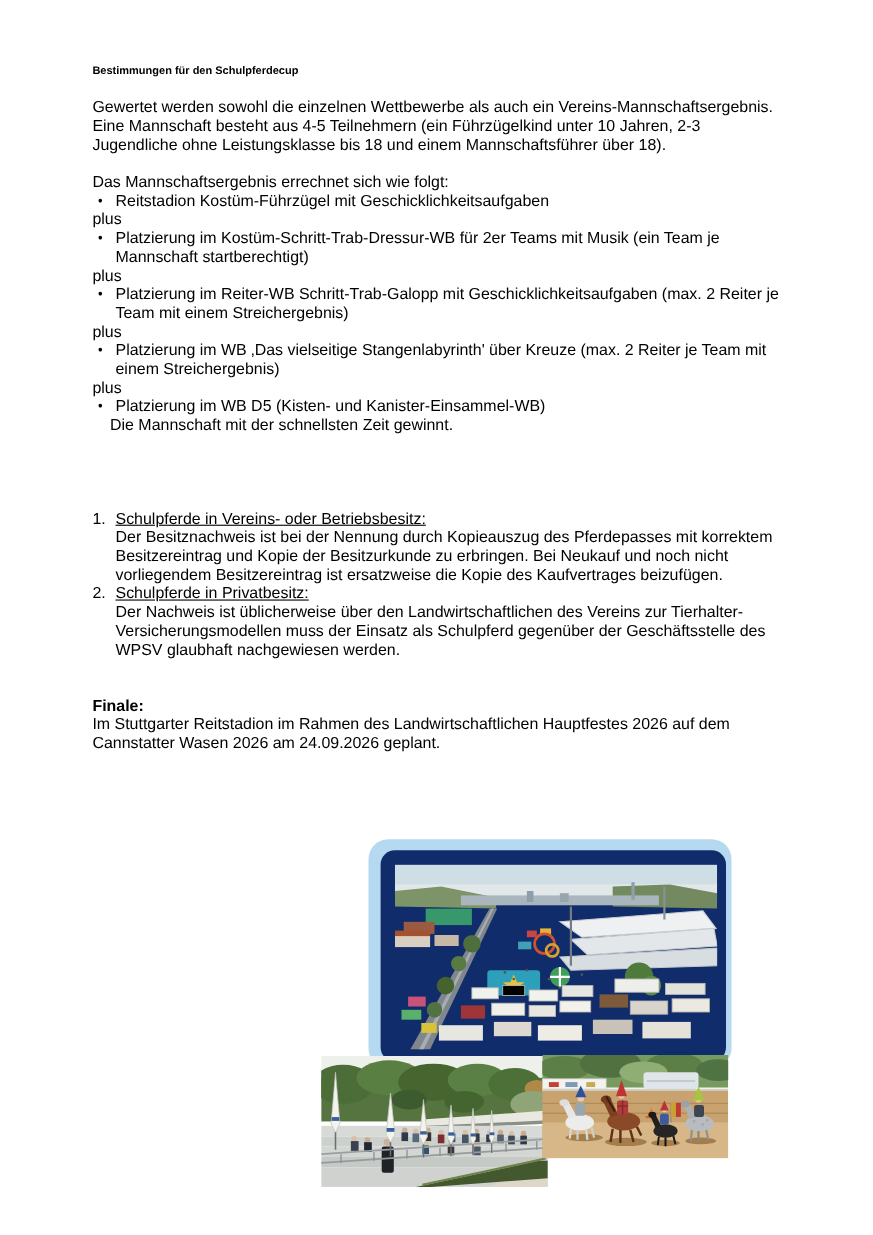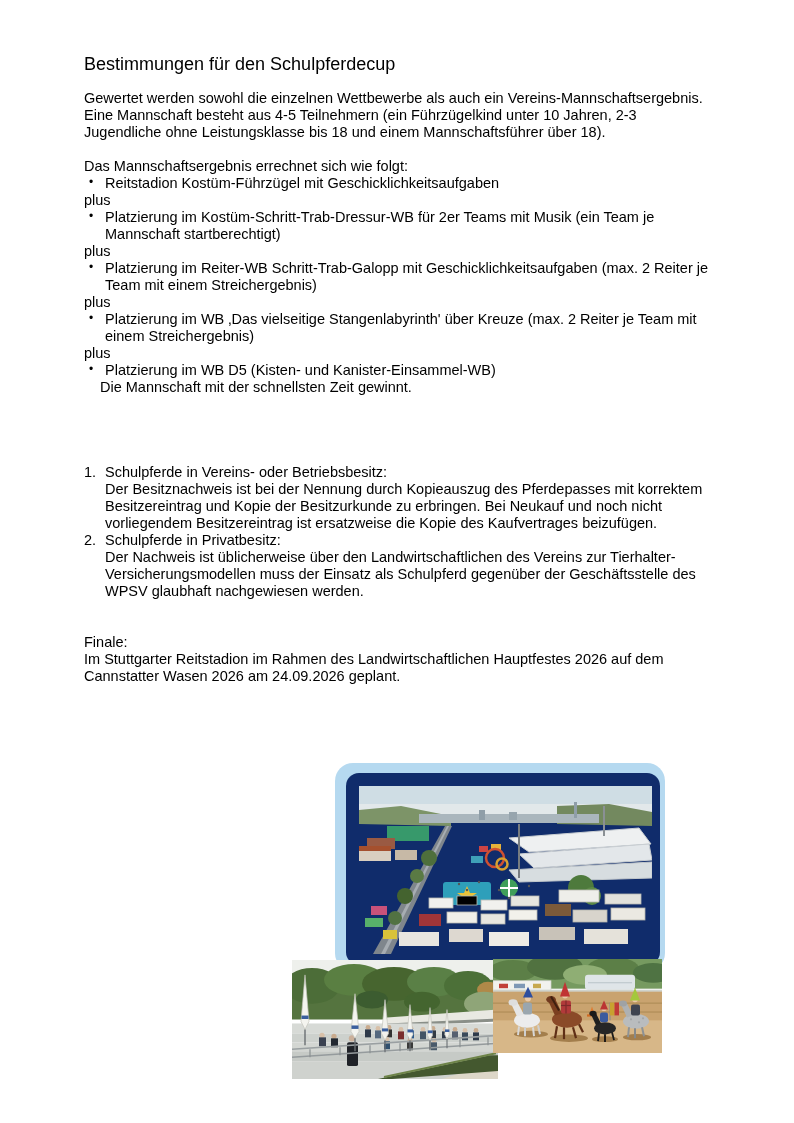--- a/index.html
+++ b/index.html
@@ -3,29 +3,29 @@
 <meta charset="utf-8">
 <style>
   html,body{margin:0;padding:0}
   body{
     width:794px;height:1123px;background:#ffffff;position:relative;overflow:hidden;
     font-family:"Liberation Sans",sans-serif;color:#000;
   }
   .col{position:absolute;left:84px;top:56px;width:648px;font-size:14.5px;line-height:17px;white-space:nowrap}
   .line{height:17px}
   .blank{height:17px}
-  .title{font-weight:normal;font-size:18px}
+  .title{font-weight:bold;font-size:10px}
   .bullet{position:relative;padding-left:21px;height:17px}
   .bullet .mk{position:absolute;left:5px;top:-1px;font-size:12px}
   .wrapline{padding-left:21px;height:17px}
   .note{padding-left:16px;height:17px}
   .numitem{position:relative;padding-left:21px;height:17px}
   .numitem .no{position:absolute;left:0;top:0}
-  .uh{}
-  .bold{font-weight:normal}
+  .uh{text-decoration:underline}
+  .bold{font-weight:bold}
   
   .frame{position:absolute;left:335px;top:763px;width:330px;height:208px;background:#b5d9f0;border-radius:18px;z-index:1}
   .frame-inner{position:absolute;left:11px;top:10px;right:5px;bottom:6px;background:#102c6b;border-radius:13px}
   .aerial{position:absolute;left:13px;top:13px;right:8px;bottom:11px}
   .photo-left{position:absolute;left:292px;top:960px;width:206px;height:119px;z-index:2}
   .photo-right{position:absolute;left:493px;top:959px;width:169px;height:94px;z-index:3}
   .frame svg,.photo-left svg,.photo-right svg{display:block;width:100%;height:100%}
 </style>
 </head>
 <body>

